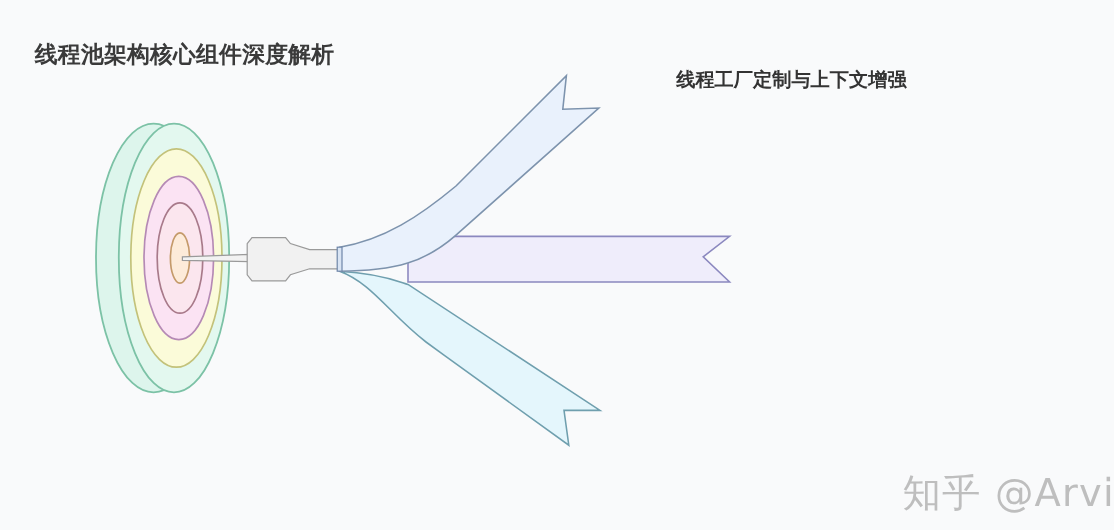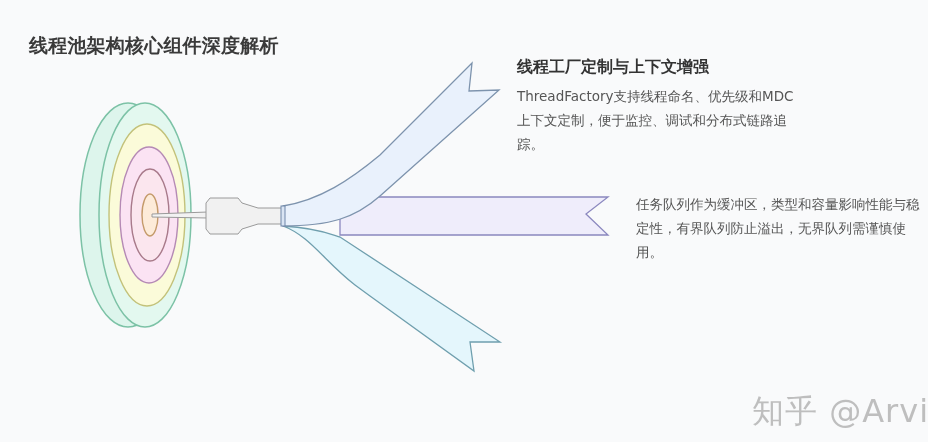--- a/index.html
+++ b/index.html
@@ -24,20 +24,21 @@
       letter-spacing: 0.2px;
       white-space: nowrap;
     }
     svg.diagram {
       position: absolute;
       left: 0;
       top: 0;
     }
     .card {
       position: absolute;
+      text-align: center;
     }
     .card .card-title {
       font-size: 16px;
       font-weight: bold;
       color: #333333;
       margin-bottom: 6px;
       white-space: nowrap;
     }
     .card .card-desc {
       font-size: 13.5px;
@@ -85,23 +86,21 @@
 
   <path d="M340 197 L 608 197 L 586 214 L 608 235 L 340 235 Z" fill="#efedfb" stroke="#8b88bf" stroke-width="1.3"></path>
 
   <path d="M283 206 C 320 200, 350 180, 380 155 L 472 63 L 469 91 L 499 90 L 380 196 C 355 218, 330 226, 283 226 Z" fill="#e9f1fc" stroke="#7d93ad" stroke-width="1.3"></path>
 
   <rect x="281" y="206" width="4" height="20" fill="#d9e4f3" stroke="#6f86a8" stroke-width="1"></rect>
 </svg>
 
 <div class="card card-1">
   <div class="card-title">线程工厂定制与上下文增强</div>
-  <div class="card-desc">ThreadFactory支持线程命名、优先级和MDC上下文定制，便于监控、调试和分布式链路追踪。</div>
 </div>
 
 <div class="card card-2">
-  <div class="card-desc">任务队列作为缓冲区，类型和容量影响性能与稳定性，有界队列防止溢出，无界队列需谨慎使用。</div>
 </div>
 
 <div class="card card-3">
 </div>
 
 <div class="watermark">知乎 @Arvin</div>
 
 </body></html>

